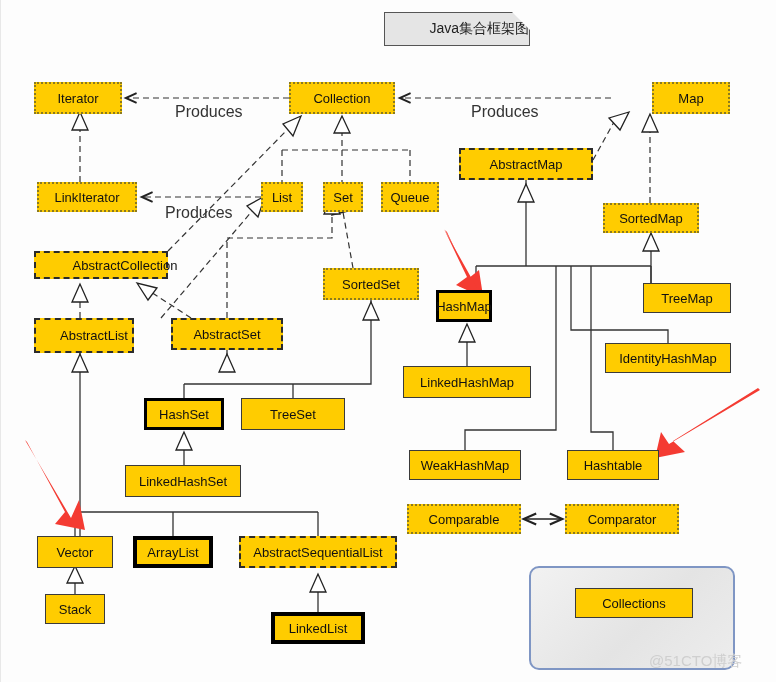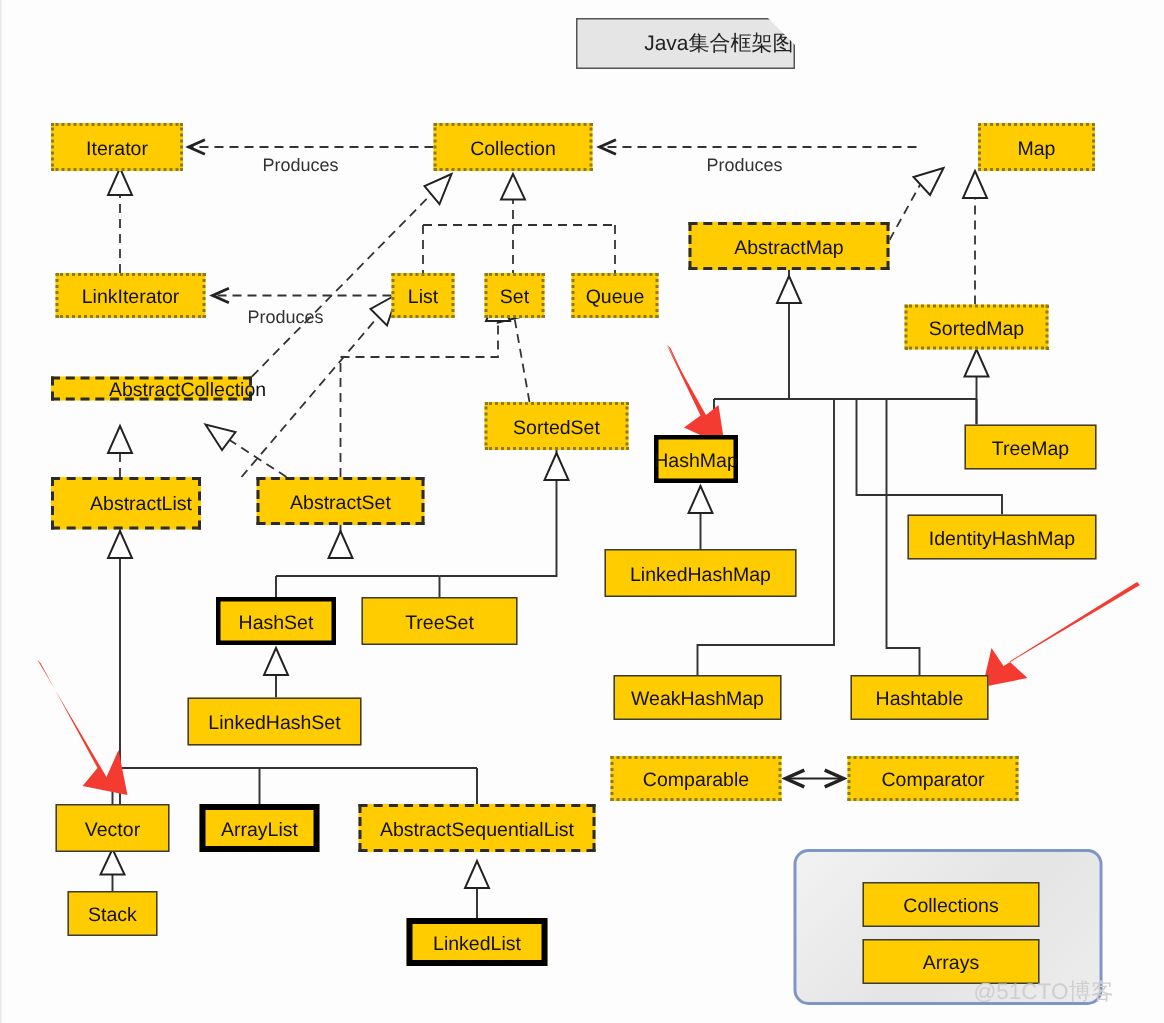--- a/index.html
+++ b/index.html
@@ -68,21 +68,21 @@
   }
   #title-note .foldline {
     position: absolute;
     right: -1px; top: -1px;
     width: 0; height: 0;
     border-left: 18px solid transparent;
     border-top: 18px solid #fdfdfd;
   }
   .edge-label {
     position: absolute;
-    font-size: 12px;
+    font-size: 16px;
     color: #333333;
     background: transparent;
     white-space: nowrap;
     z-index: 4;
   }
   
   #legend-panel {
     position: absolute;
     box-sizing: border-box;
     border: 2px solid #7f96c4;
@@ -241,21 +241,21 @@
       </div>
       <div class="node iface" style="left: 380px; top: 182px; width: 58px; height: 30px;">
         <span>Queue</span>
       </div>
       <div class="node abstract" style="left: 458px; top: 148px; width: 134px; height: 32px; align-items: center;">
         <span>AbstractMap</span>
       </div>
       <div class="node iface" style="left: 602px; top: 203px; width: 96px; height: 30px;">
         <span>SortedMap</span>
       </div>
-      <div class="node abstract" style="left: 33px; top: 251px; width: 134px; height: 16px; padding-left: 48px;">
+      <div class="node abstract" style="left: 33px; top: 251px; width: 134px; height: 28px; padding-left: 48px;">
         <span>AbstractCollection</span>
       </div>
       <div class="node iface" style="left: 322px; top: 268px; width: 96px; height: 32px;">
         <span>SortedSet</span>
       </div>
       <div class="node concrete" style="left: 642px; top: 283px; width: 88px; height: 30px;">
         <span>TreeMap</span>
       </div>
       <div class="node thick" style="left: 435px; top: 290px; width: 56px; height: 32px;">
         <span>HashMap</span>
@@ -313,20 +313,17 @@
   <div id="edge-labels-container">
       <div class="edge-label" style="left: 174px; top: 103px;">Produces</div>
       <div class="edge-label" style="left: 470px; top: 103px;">Produces</div>
       <div class="edge-label" style="left: 164px; top: 204px;">Produces</div>
     </div>
 
   <div id="legend-panel" style="left: 528px; top: 566px; width: 206px; height: 104px;">
       <div class="node concrete" style="left: 44px; top: 20px; width: 118px; height: 30px;">
         <span>Collections</span>
       </div>
-      <div class="node concrete" style="left: 44px; top: 58px; width: 118px; height: 30px;">
-        <span>Arrays</span>
-      </div>
     </div>
 
   <div class="watermark" style="left:648px; top:652px;">@51CTO博客</div>
 
 </div>
 
 </body></html>

